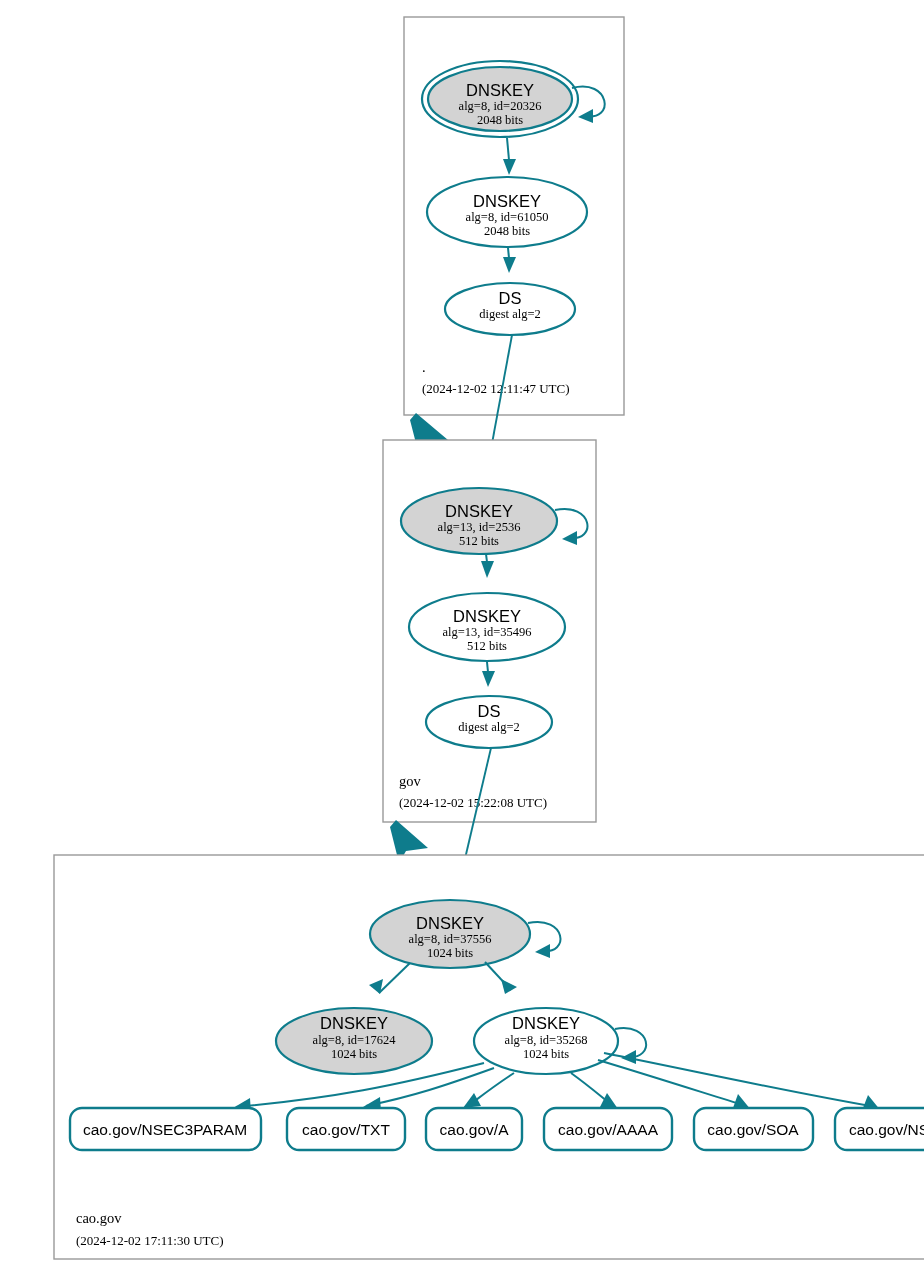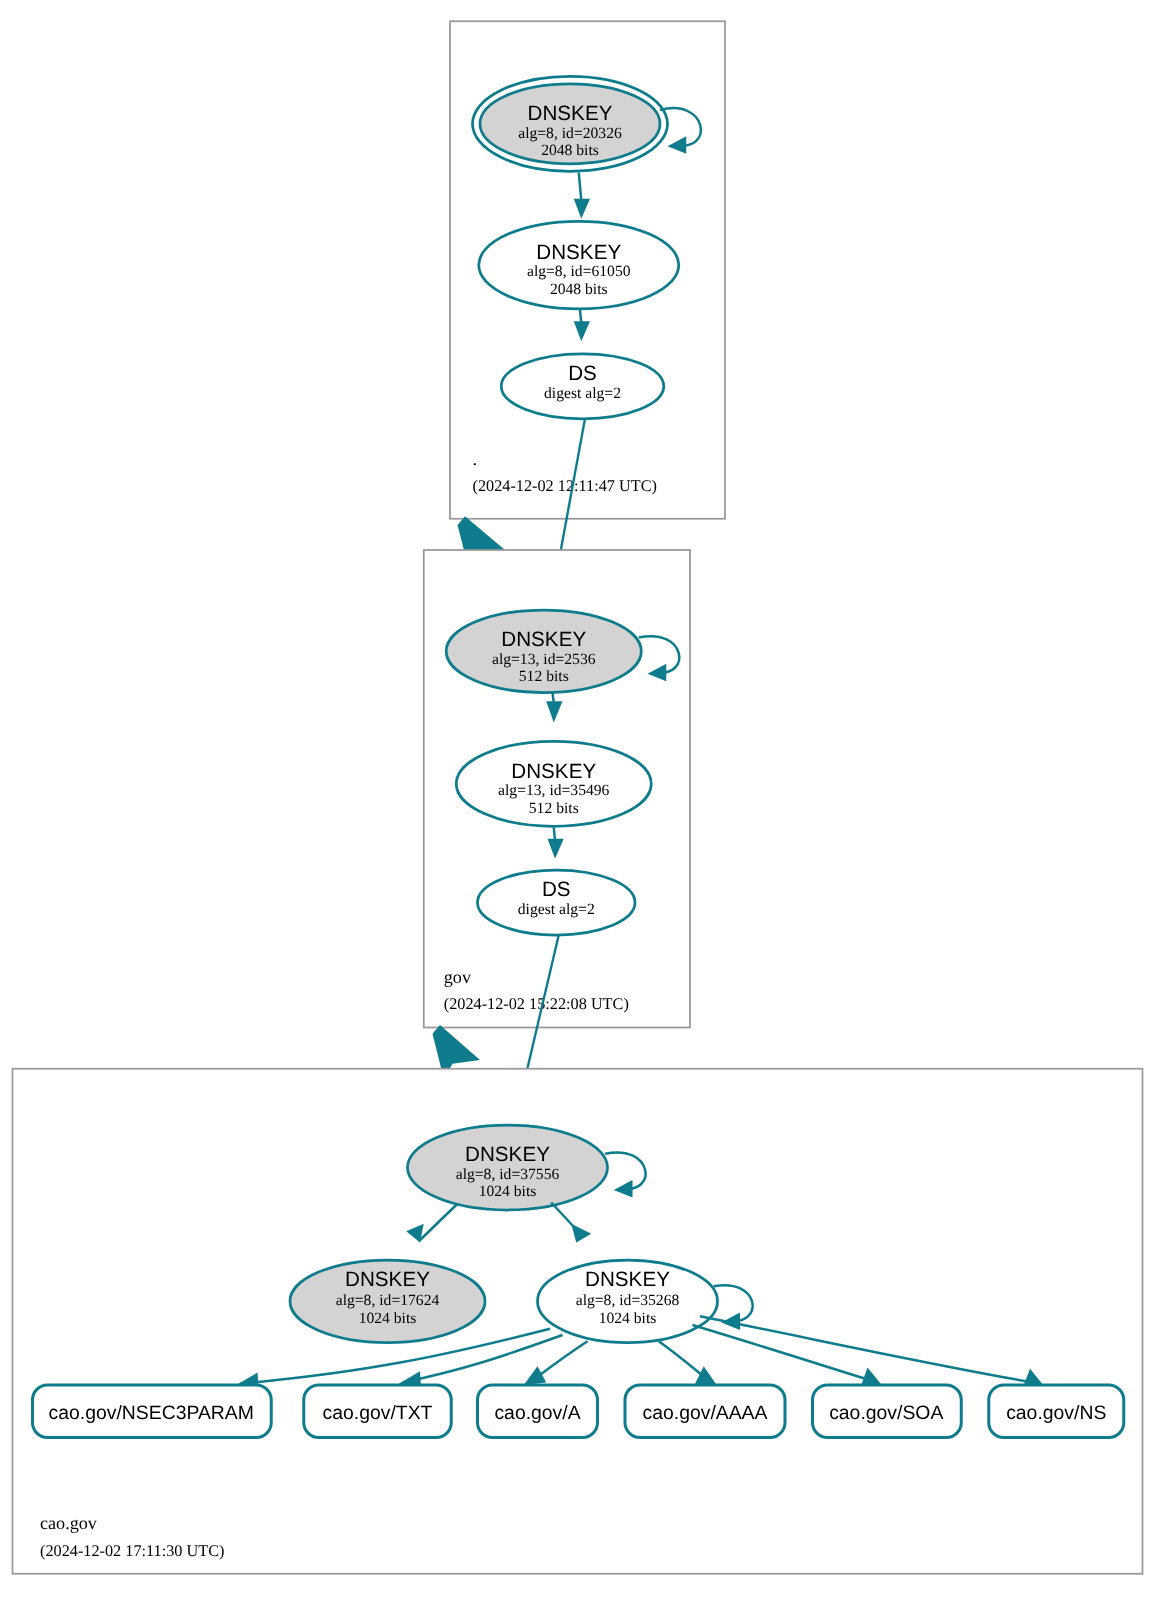--- a/index.html
+++ b/index.html
@@ -10,20 +10,21 @@
   body {
     width: 924px;
     height: 1278px;
     font-family: "Liberation Serif", "DejaVu Serif", serif;
     overflow: hidden;
   }
   #diagram-root {
     position: relative;
     width: 731px;
     height: 1278px;
+    padding-left: 44px;
   }
   svg#dnssec-svg {
     display: block;
     width: 924px;
     height: 1278px;
   }
   .zone-box {
     fill: #ffffff;
     stroke: #999999;
     stroke-width: 1.4;

